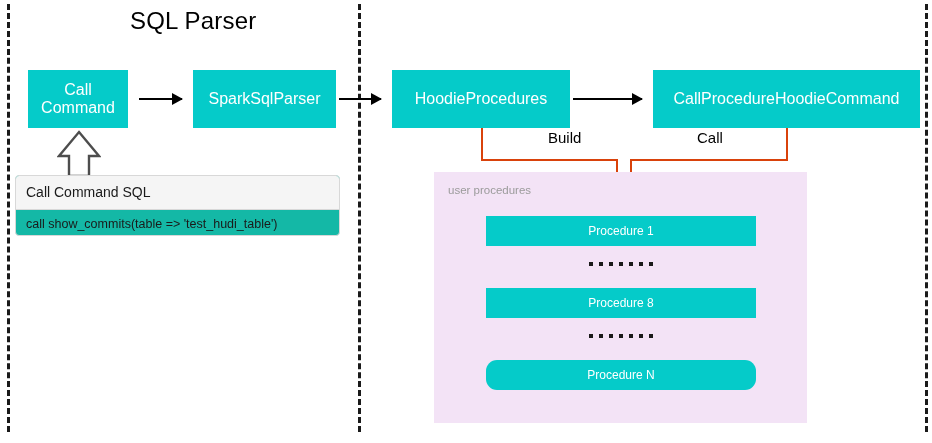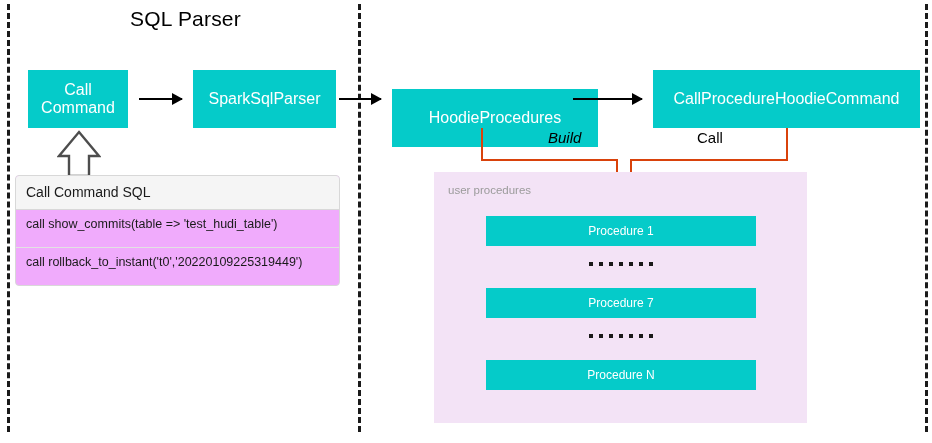--- a/index.html
+++ b/index.html
@@ -26,21 +26,21 @@
     height: 428px;
     border-left: 3px dashed #1a1a1a;
   }
   #dash-left   { left: 7px;  }
   #dash-mid    { left: 358px;}
   #dash-right  { left: 925px;}
 
   
   .section-title {
     position: absolute;
-    font-size: 21px;
+    font-size: 24px;
     color: #000000;
     white-space: nowrap;
     letter-spacing: 0.2px;
   }
   #title-sql  { left: 130px; top: 7px; }
   #title-proc { left: 566px; top: 7px; }
 
   
   .teal-box {
     position: absolute;
@@ -50,21 +50,21 @@
     align-items: center;
     justify-content: center;
     text-align: center;
     font-size: 16px;
     line-height: 1.15;
     box-sizing: border-box;
     padding: 0 6px;
   }
   #box-call-command  { left: 28px;  top: 70px;  width: 100px; height: 58px; }
   #box-spark-parser  { left: 193px; top: 70px;  width: 143px; height: 58px; }
-  #box-hoodie-proc   { left: 392px; top: 70px;  width: 206px; height: 58px; margin-top: 19px; }
+  #box-hoodie-proc   { left: 392px; top: 70px;  width: 178px; height: 58px; }
   #box-callproc-cmd  { left: 653px; top: 70px;  width: 267px; height: 58px; }
 
   
   .harrow {
     position: absolute;
     height: 2px;
     background: #000000;
     top: 98px;
   }
   .harrow::after {
@@ -91,35 +91,35 @@
   }
 
   
   #sql-panel {
     position: absolute;
     left: 15px;
     top: 175px;
     width: 325px;
     border: 1px solid #d8d8d8;
     border-radius: 4px;
-    background: #f0abfc;
+    background: #14b8a6;
     box-sizing: border-box;
     overflow: hidden;
   }
   #sql-panel-header {
     background: #f5f5f5;
     border-bottom: 1px solid #d8d8d8;
     font-size: 14px;
     color: #1a1a1a;
     padding: 8px 10px 9px 10px;
   }
   .sql-row {
     font-size: 12.5px;
     color: #1a1a1a;
-    padding: 7px 10px 16px 10px;
+    padding: 7px 10px 4px 10px;
     border-bottom: 1px solid #e2e2e2;
     white-space: nowrap;
   }
   .sql-row:last-child { border-bottom: none; }
 
   
   .oline {
     position: absolute;
     background: #d9420b;
   }
@@ -145,21 +145,21 @@
   #build-arrowhead { left: 609px; }
   #call-arrowhead  { left: 623px; }
 
   .conn-label {
     position: absolute;
     font-size: 15px;
     color: #000000;
     top: 129px;
     white-space: nowrap;
   }
-  #label-build { left: 548px; font-style: italic; }
+  #label-build { left: 548px; }
   #label-call  { left: 697px; }
 
   
   #procedures-panel {
     position: absolute;
     left: 434px;
     top: 172px;
     width: 373px;
     height: 251px;
     background: #f3e3f6;
@@ -180,21 +180,21 @@
     height: 30px;
     background: #05cbc9;
     color: #ffffff;
     font-size: 12px;
     display: flex;
     align-items: center;
     justify-content: center;
   }
   #proc-1 { top: 44px;  }
   #proc-2 { top: 116px; }
-  #proc-3 { top: 188px; }
+  #proc-3 { top: 188px; border-radius: 11px; }
 
   .dots-row {
     position: absolute;
     left: 52px;
     width: 270px;
     height: 20px;
     display: flex;
     align-items: center;
     justify-content: center;
     gap: 6px;
@@ -227,21 +227,20 @@
   <div class="harrow" id="arrow-2"></div>
   <div class="harrow" id="arrow-3"></div>
 
   <svg id="hollow-up-arrow" viewBox="0 0 44 48">
     <polygon points="22,2 42,26 32,26 32,46 12,46 12,26 2,26" fill="#ffffff" stroke="#4d4d4d" stroke-width="2.4" stroke-linejoin="miter"></polygon>
   </svg>
 
   <div id="sql-panel">
     <div id="sql-panel-header">Call Command SQL</div>
     <div class="sql-row">call show_commits(table =&gt; 'test_hudi_table')</div>
-    <div class="sql-row">call rollback_to_instant('t0','20220109225319449')</div>
   </div>
 
   <div class="oline ov" id="build-v-left"></div>
   <div class="oline oh" id="build-h"></div>
   <div class="oline ov" id="build-v-down"></div>
   <div class="oarrow" id="build-arrowhead"></div>
   <div class="conn-label" id="label-build">Build</div>
 
   <div class="oline ov" id="call-v-right"></div>
   <div class="oline oh" id="call-h"></div>
@@ -257,21 +256,21 @@
     <div class="dots-row" id="dots-1">
       <span class="dot"></span>
       <span class="dot"></span>
       <span class="dot"></span>
       <span class="dot"></span>
       <span class="dot"></span>
       <span class="dot"></span>
       <span class="dot"></span>
     </div>
 
-    <div class="proc-box" id="proc-2">Procedure 7</div>
+    <div class="proc-box" id="proc-2">Procedure 8</div>
 
     <div class="dots-row" id="dots-2">
       <span class="dot"></span>
       <span class="dot"></span>
       <span class="dot"></span>
       <span class="dot"></span>
       <span class="dot"></span>
       <span class="dot"></span>
       <span class="dot"></span>
     </div>

